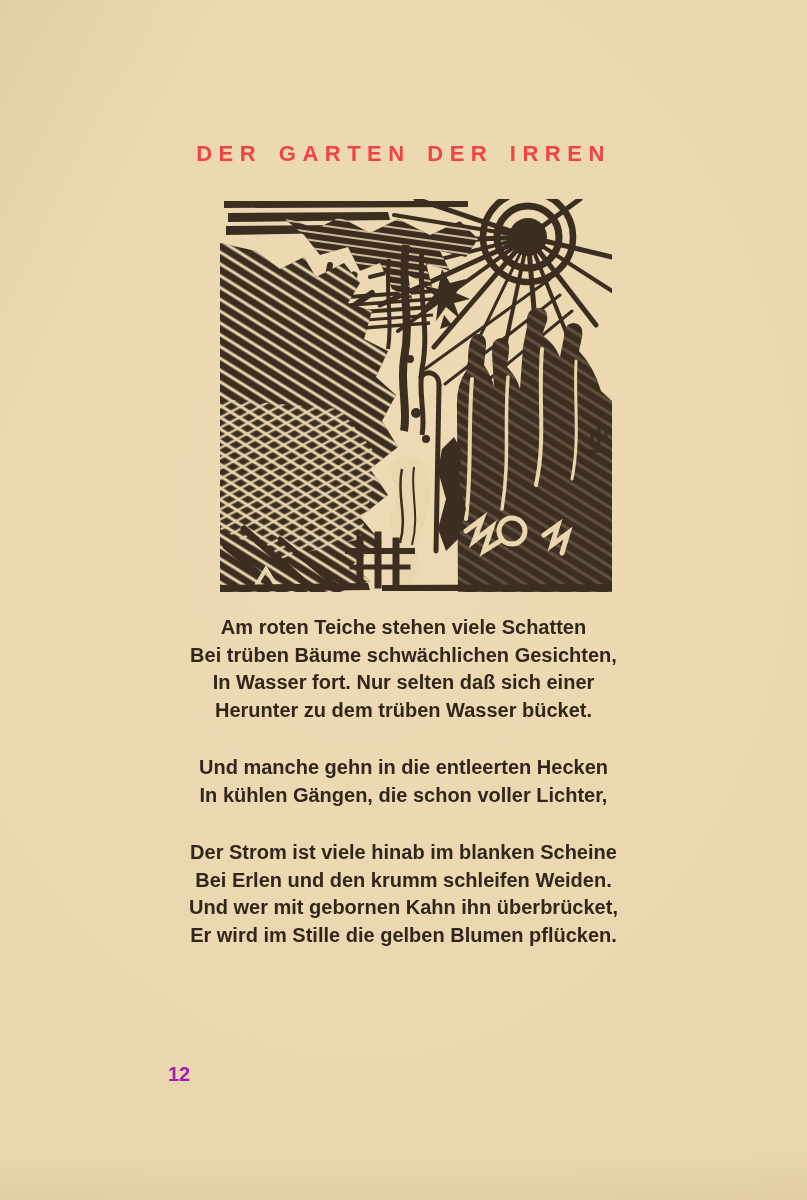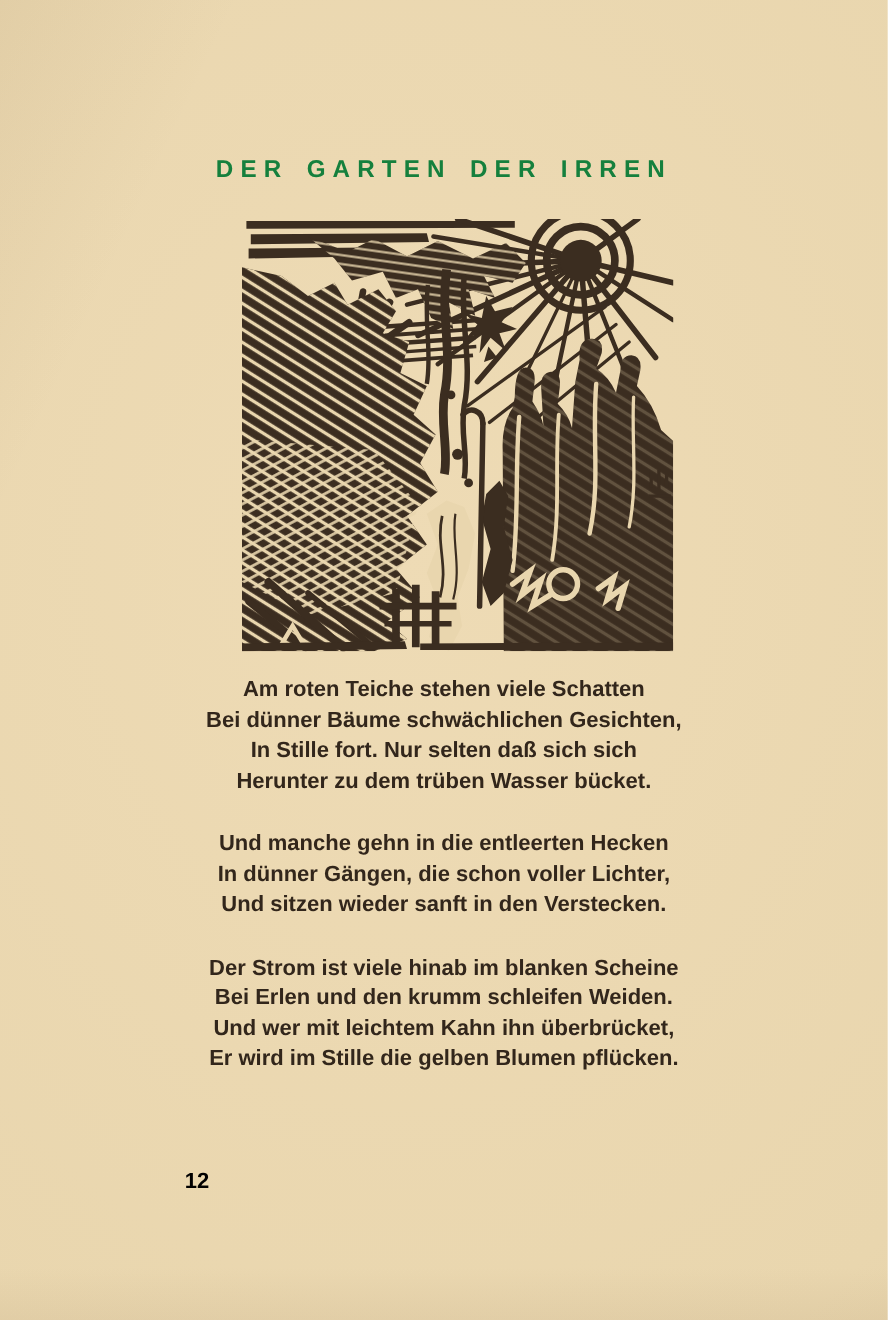--- a/index.html
+++ b/index.html
@@ -9,36 +9,36 @@
       linear-gradient(115deg, rgba(130,100,60,.08) 0%, rgba(130,100,60,0) 16%),
       linear-gradient(0deg, rgba(120,90,55,.07) 0%, rgba(120,90,55,0) 4%),
       radial-gradient(140% 120% at 45% 42%, #eedbb5 0%, #e9d6ae 58%, #e2cda3 90%, #dcc69b 100%);
     font-family:"Liberation Sans", sans-serif;
     -webkit-font-smoothing:antialiased;
   }
   .page{position:absolute;inset:0;}
   .title{
     position:absolute;top:141px;left:0;right:0;
     text-align:center;
-    font-size:22px;font-weight:bold;color:#15803d;
+    font-size:22px;font-weight:bold;color:#ef4444;
     letter-spacing:6.5px;word-spacing:4px;white-space:nowrap;
   }
   .woodcut{
     position:absolute;top:199px;left:220px;width:392px;height:393px;
   }
   .poem{
     position:absolute;top:614px;left:0;right:0;text-align:center;
     color:#32261b;font-weight:bold;font-size:20px;line-height:27.5px;
   }
   .stanza{margin:0 0 30px 0;}
   .stanza:nth-child(3){margin-top:2px;}
   .poem-line{white-space:nowrap;}
   .pageno{
     position:absolute;top:1063px;left:168px;
-    font-size:20px;font-weight:bold;color:#000000;
+    font-size:20px;font-weight:bold;color:#a21caf;
   }
 </style>
 </head>
 <body>
 
 <div class="page">
 
   <div class="title">DER GARTEN DER IRREN</div>
 
   <svg class="woodcut" viewBox="0 0 392 393" role="img" aria-label="Expressionist woodcut: shadowy figures in a garden of bare trees beneath a large radiating sun">
@@ -196,31 +196,30 @@
         <circle cx="206" cy="240" r="4"></circle>
         <circle cx="190" cy="160" r="4"></circle>
         <polygon points="224,116 232,126 220,130"></polygon>
       </g>
     </g>
   </svg>
 
   <div class="poem">
     <div class="stanza">
       <div class="poem-line">Am roten Teiche stehen viele Schatten</div>
-      <div class="poem-line">Bei dünner Bäume schwächlichen Gesichten,</div>
-      <div class="poem-line">In Stille fort. Nur selten daß sich sich</div>
+      <div class="poem-line">Bei trüben Bäume schwächlichen Gesichten,</div>
+      <div class="poem-line">In Wasser fort. Nur selten daß sich einer</div>
       <div class="poem-line">Herunter zu dem trüben Wasser bücket.</div>
     </div>
     <div class="stanza">
       <div class="poem-line">Und manche gehn in die entleerten Hecken</div>
-      <div class="poem-line">In dünner Gängen, die schon voller Lichter,</div>
-      <div class="poem-line">Und sitzen wieder sanft in den Verstecken.</div>
+      <div class="poem-line">In kühlen Gängen, die schon voller Lichter,</div>
     </div>
     <div class="stanza">
       <div class="poem-line">Der Strom ist viele hinab im blanken Scheine</div>
       <div class="poem-line">Bei Erlen und den krumm schleifen Weiden.</div>
-      <div class="poem-line">Und wer mit leichtem Kahn ihn überbrücket,</div>
+      <div class="poem-line">Und wer mit gebornen Kahn ihn überbrücket,</div>
       <div class="poem-line">Er wird im Stille die gelben Blumen pflücken.</div>
     </div>
   </div>
 
   <div class="pageno">12</div>
 </div>
 
 </body></html>

